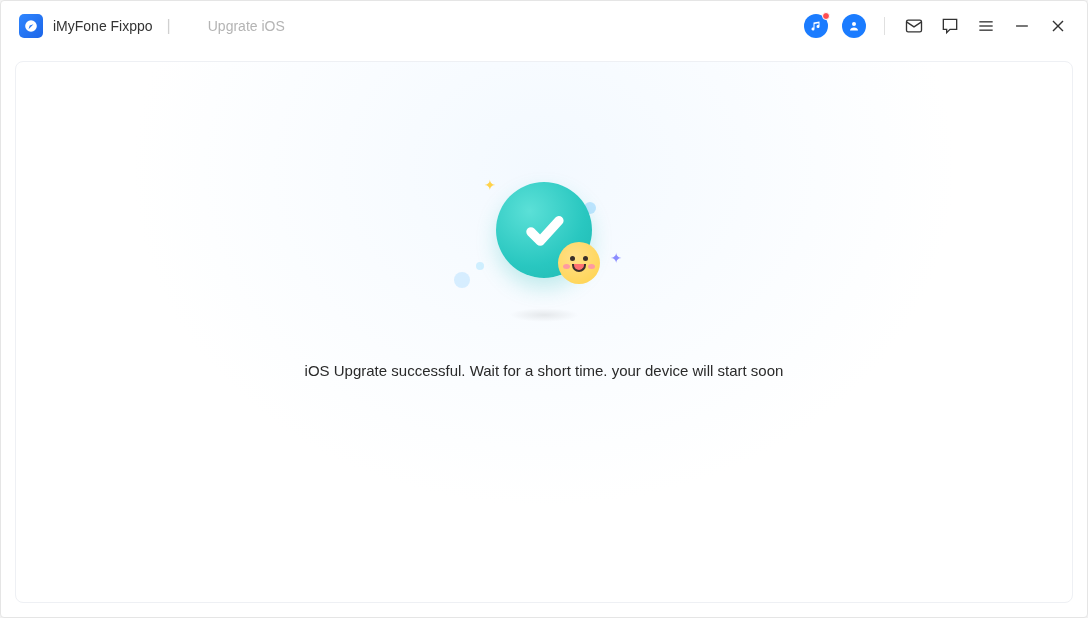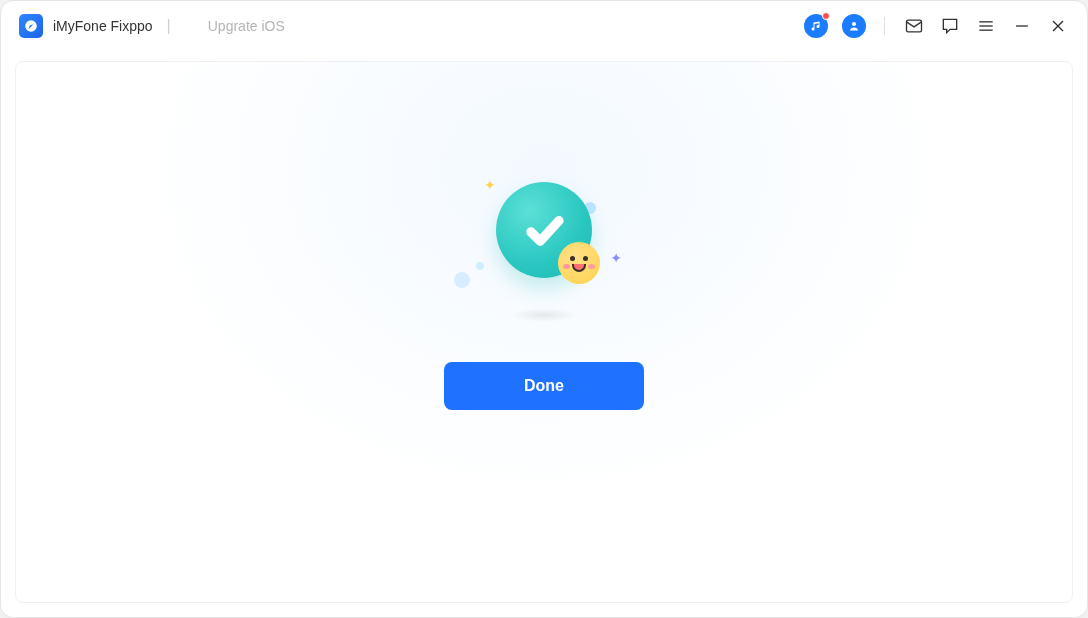--- a/index.html
+++ b/index.html
@@ -8,21 +8,21 @@
       background: #f5f5f5;
       width: 1088px;
       height: 618px;
       overflow: hidden;
     }
     .window {
       width: 1088px;
       height: 618px;
       background: #fff;
       border: 1px solid #e5e5e5;
-      border-radius: 13px;
+      border-radius: 4px;
       display: flex;
       flex-direction: column;
       box-shadow: 0 4px 20px rgba(0,0,0,0.05);
     }
     .titlebar {
       height: 50px;
       display: flex;
       align-items: center;
       padding: 0 18px;
       border-bottom: 1px solid transparent;
@@ -292,17 +292,17 @@
           <div class="eye-l"></div>
             <div class="eye-r"></div>
           <div class="blush-l"></div>
             <div class="blush-r"></div>
           <div class="mouth"></div>
         </div>
         <span class="sparkle b">✦</span>
         <div class="ellipse-shadow"></div>
       </div>
 
-
-      <button class="done-btn">Done</button>
+      <div class="status-text">iOS Upgrate successful. Wait for a short time. your device will start soon</div>
+
     </div>
   </div>
 </div>
 
 </body></html>

